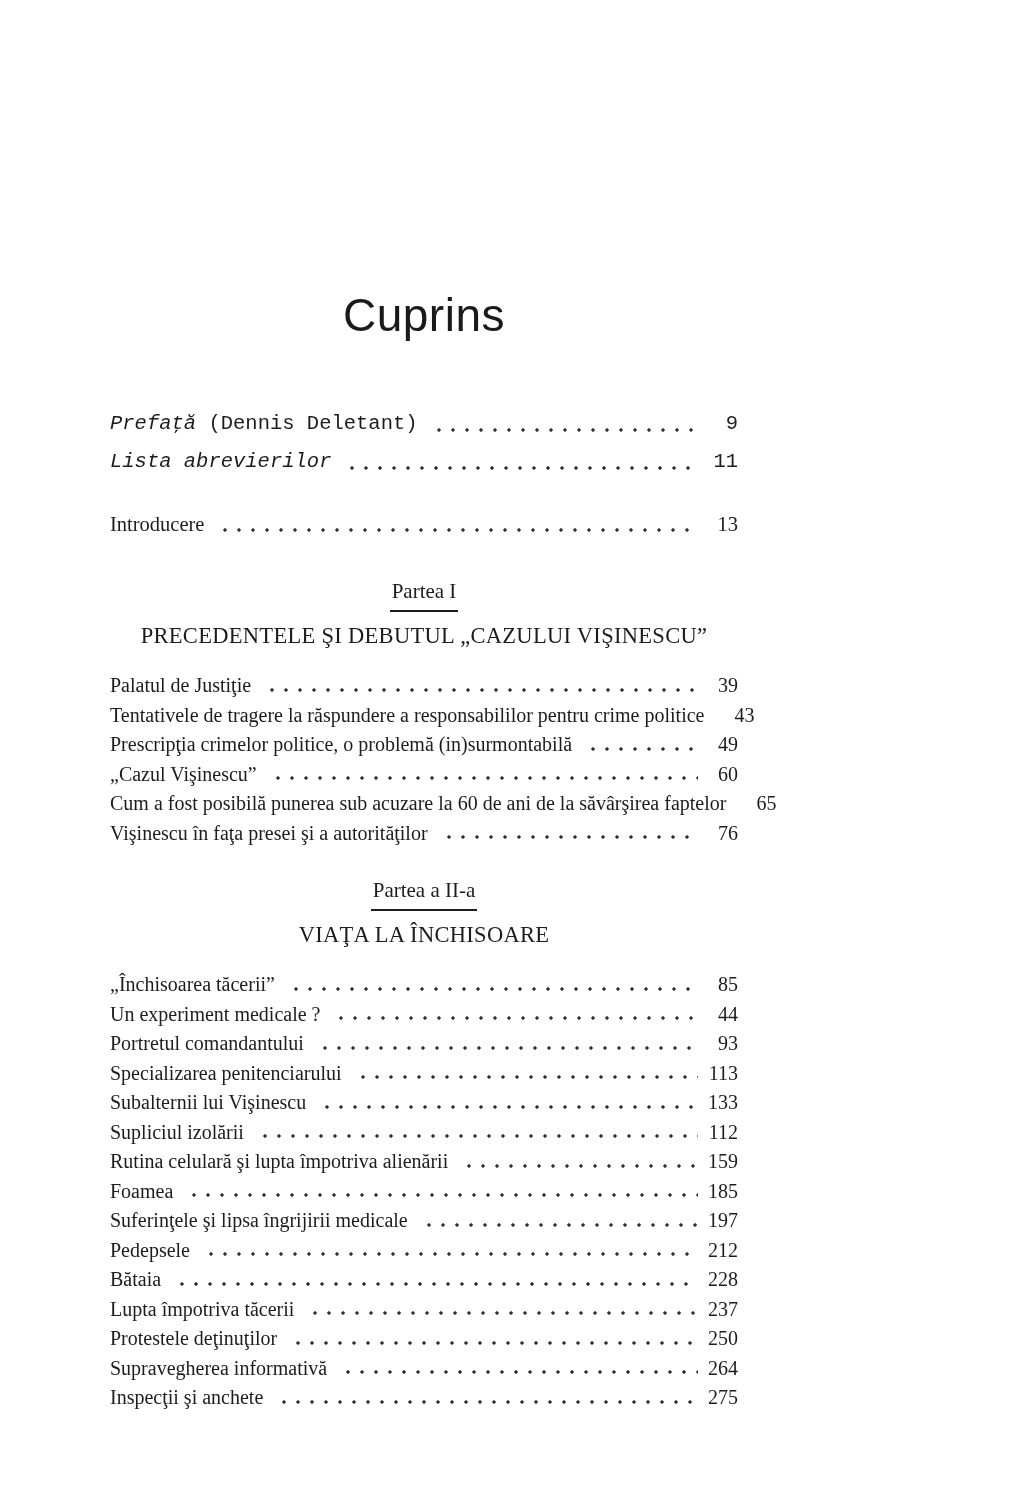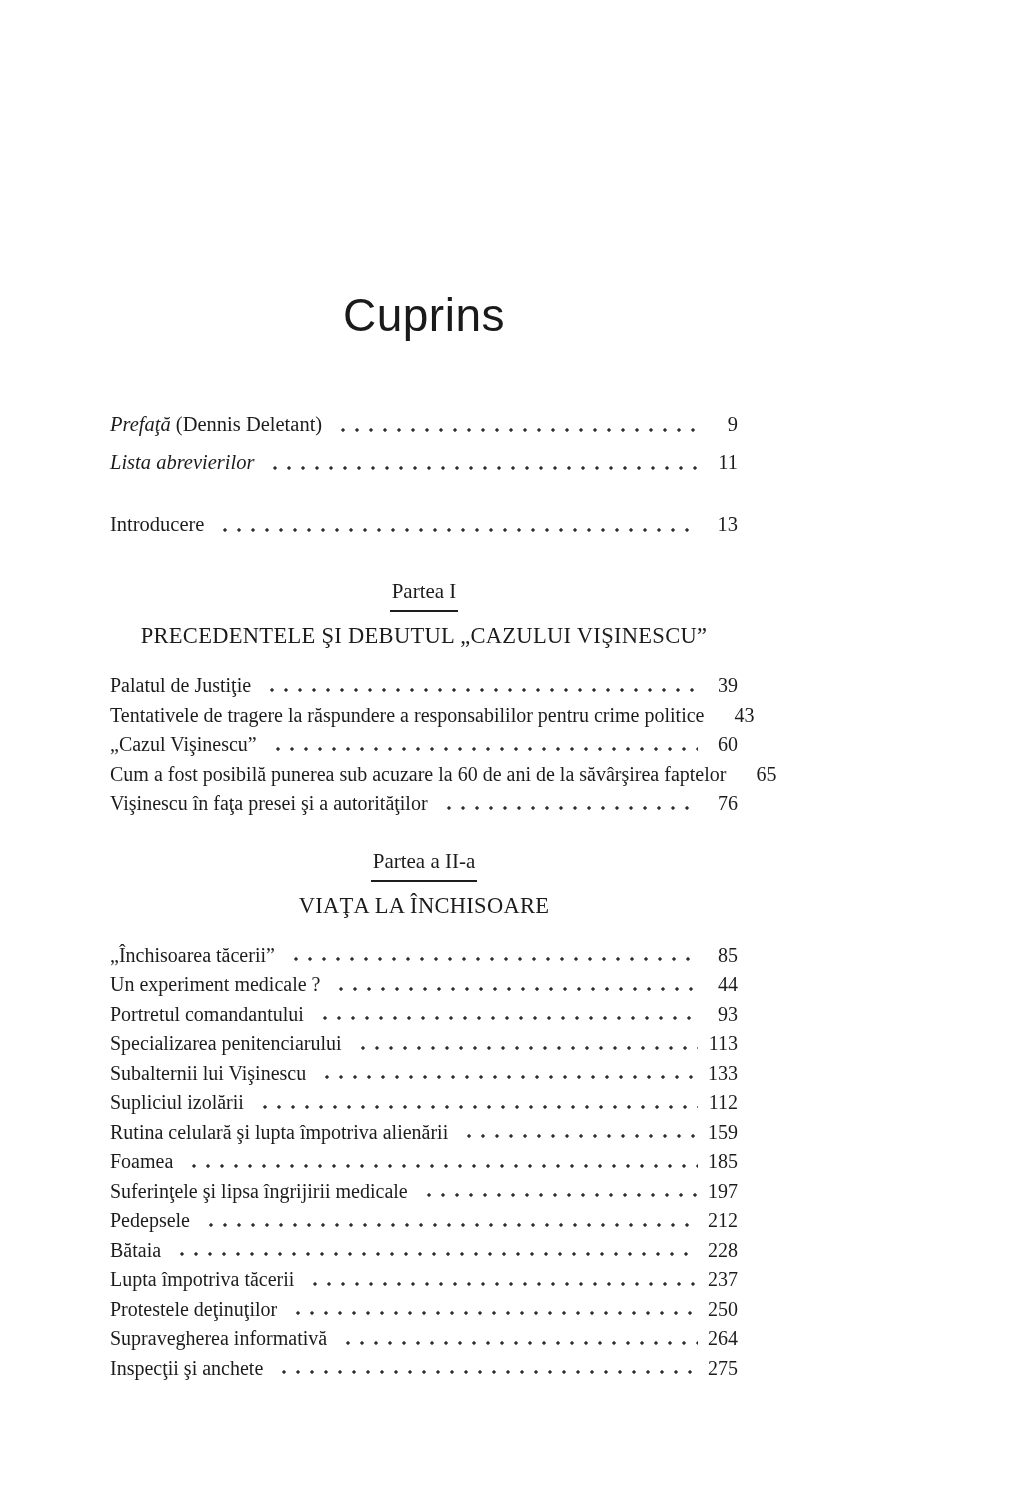--- a/index.html
+++ b/index.html
@@ -26,20 +26,21 @@
     text-align: center;
     font-family: "Liberation Sans", sans-serif;
     font-weight: 400;
     font-size: 46px;
     line-height: 1.2;
     color: #1a1a1a;
     letter-spacing: 0.5px;
   }
   .front-matter {
     margin-top: 62px;
+    font-family: Liberation Mono, monospace;
   }
   .toc-row {
     display: flex;
     align-items: flex-end;
     font-size: 20px;
     line-height: 29.5px;
     white-space: nowrap;
   }
   .front-matter .toc-row {
     line-height: 38px;
@@ -133,20 +134,25 @@
       <span class="entry-label">Palatul de Justiţie</span>
       <span class="leader"></span>
       <span class="pagenum">39</span>
     </div>
     <div class="toc-row">
       <span class="entry-label">Tentativele de tragere la răspundere a responsabililor pentru crime politice</span>
       <span class="leader"></span>
       <span class="pagenum">43</span>
     </div>
     <div class="toc-row">
+      <span class="entry-label">Prescripţia crimelor politice, o problemă (in)surmontabilă</span>
+      <span class="leader"></span>
+      <span class="pagenum">49</span>
+    </div>
+    <div class="toc-row">
       <span class="entry-label">„Cazul Vişinescu”</span>
       <span class="leader"></span>
       <span class="pagenum">60</span>
     </div>
     <div class="toc-row">
       <span class="entry-label">Cum a fost posibilă punerea sub acuzare la 60 de ani de la săvârşirea faptelor</span>
       <span class="leader"></span>
       <span class="pagenum">65</span>
     </div>
     <div class="toc-row">

